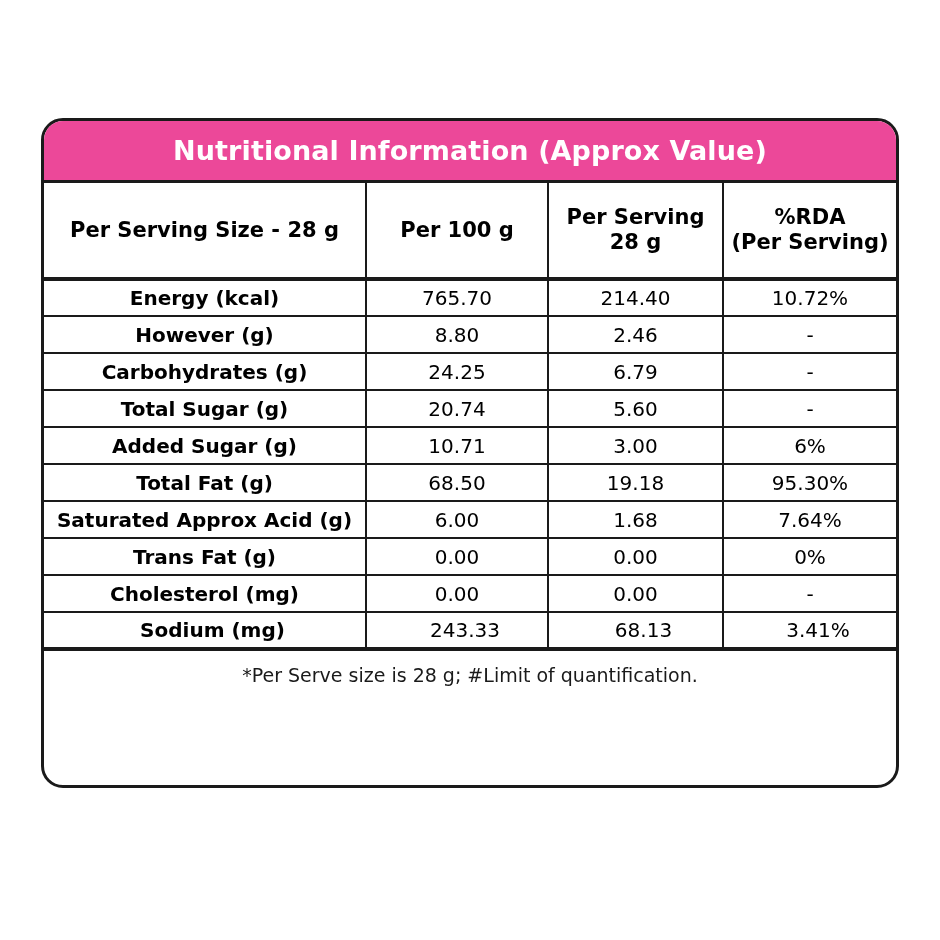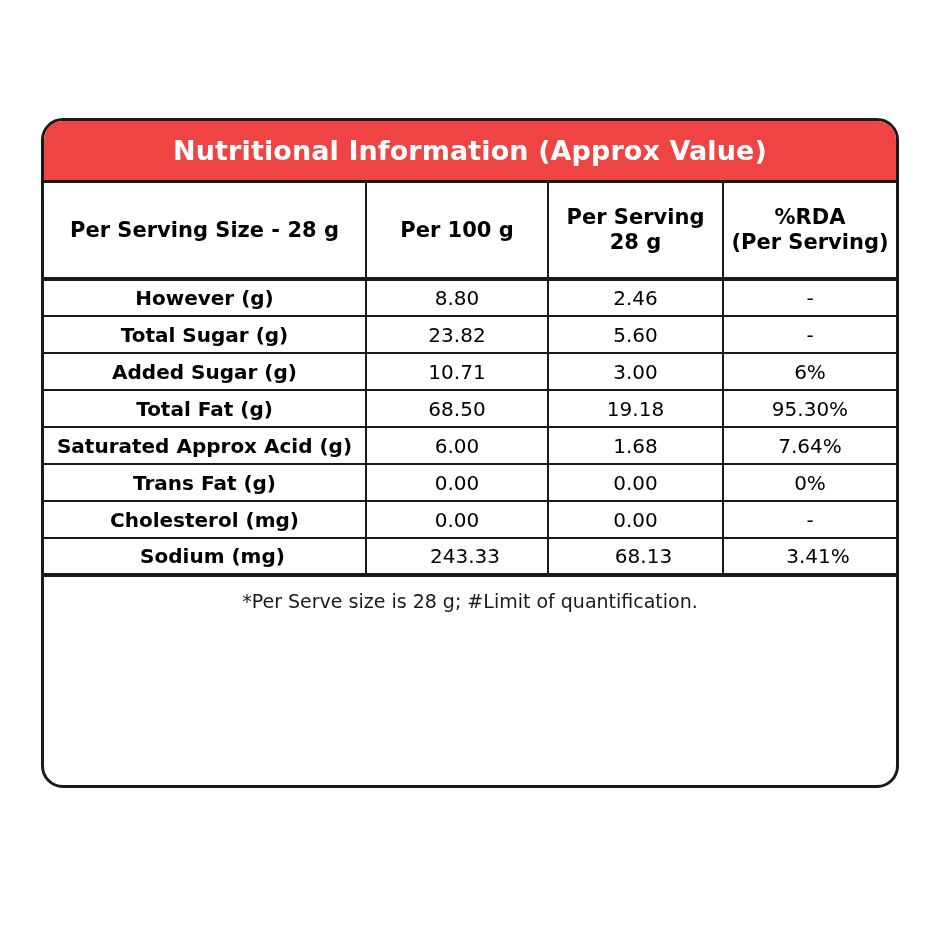--- a/index.html
+++ b/index.html
@@ -29,21 +29,21 @@
     height: 670px;
     border: 3px solid #1a1a1a;
     border-radius: 22px;
     box-sizing: border-box;
     overflow: hidden;
     background: #ffffff;
   }
 
   .panel-header {
     height: 62px;
-    background: #ef4444;
+    background: #ec4899;
     display: flex;
     align-items: center;
     justify-content: center;
     border-bottom: 3px solid #1a1a1a;
     box-sizing: border-box;
   }
   .panel-header .title {
     color: #ffffff;
     font-size: 27px;
     font-weight: bold;
@@ -135,28 +135,40 @@
             <span>28 g</span>
           </th>
           <th>
             <span>%RDA</span><br>
             <span>(Per Serving)</span>
           </th>
         </tr>
       </thead>
       <tbody>
         <tr>
+          <td class="label">Energy (kcal)</td>
+          <td class="value">765.70</td>
+          <td class="value">214.40</td>
+          <td class="value">10.72%</td>
+        </tr>
+        <tr>
           <td class="label">However (g)</td>
           <td class="value">8.80</td>
           <td class="value">2.46</td>
           <td class="value">-</td>
         </tr>
         <tr>
+          <td class="label">Carbohydrates (g)</td>
+          <td class="value">24.25</td>
+          <td class="value">6.79</td>
+          <td class="value">-</td>
+        </tr>
+        <tr>
           <td class="label">Total Sugar (g)</td>
-          <td class="value">23.82</td>
+          <td class="value">20.74</td>
           <td class="value">5.60</td>
           <td class="value">-</td>
         </tr>
         <tr>
           <td class="label">Added Sugar (g)</td>
           <td class="value">10.71</td>
           <td class="value">3.00</td>
           <td class="value">6%</td>
         </tr>
         <tr>

